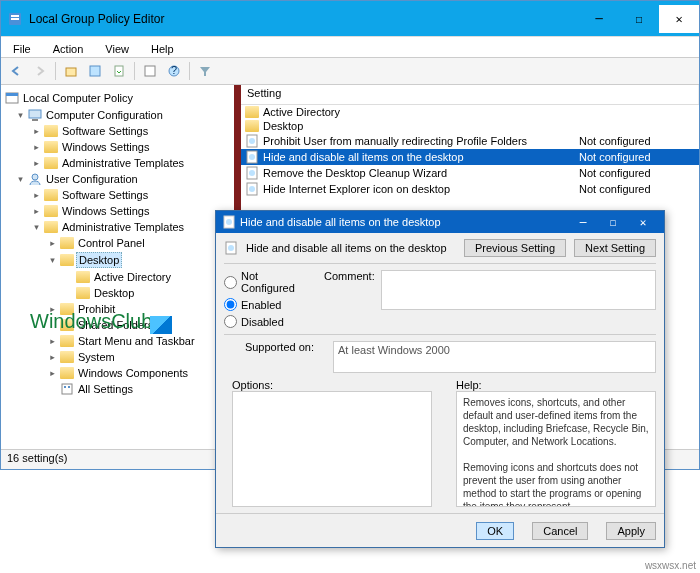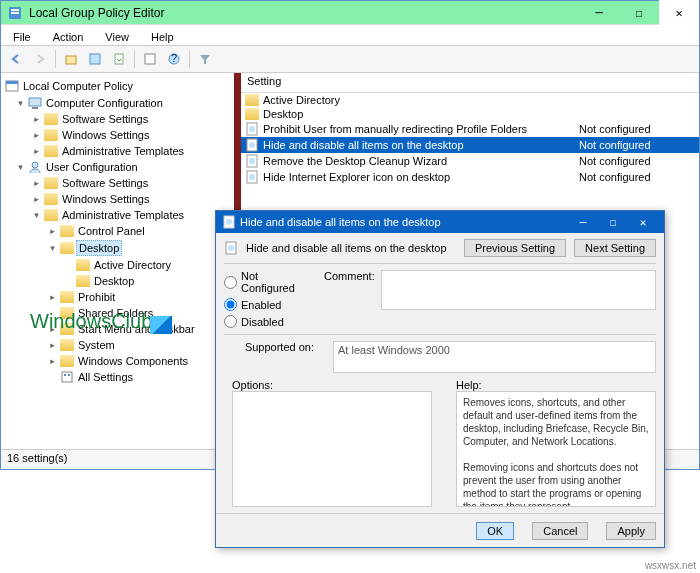--- a/index.html
+++ b/index.html
@@ -1,20 +1,20 @@
 <!DOCTYPE html>
 <html><head>
 <meta charset="utf-8">
 <style>
 * { box-sizing: border-box; margin: 0; padding: 0; font-family: "Segoe UI", Tahoma, sans-serif; font-size: 11px; }
 body { background: #fff; width: 700px; height: 573px; overflow: hidden; position: relative; }
 
 
 .win { position: absolute; top: 0; left: 0; width: 700px; height: 470px; border: 1px solid #5b91c8; background: #fff; display: flex; flex-direction: column; }
-.titlebar { height: 24px; background: #86efac; display: flex; align-items: center; padding: 0 0 0 6px; border-bottom: 1px solid #ddd; }
+.titlebar { height: 36px; background: #0ea5e9; display: flex; align-items: center; padding: 0 0 0 6px; border-bottom: 1px solid #ddd; }
 .titlebar .ic { width: 16px; height: 16px; margin-right: 6px; }
 .titlebar .title { flex: 1; font-size: 12px; }
 .winbtn { width: 40px; height: 28px; display: flex; align-items: center; justify-content: center; font-family: monospace; font-size: 12px; }
 .winbtn.close { background: #fff; }
 
 .menubar { height: 20px; display: flex; align-items: flex-end; gap: 14px; padding: 0 8px; }
 .menubar span { padding: 2px 4px; }
 
 .toolbar { height: 28px; border-top: 1px solid #ccc; border-bottom: 1px solid #ccc; display: flex; align-items: center; padding: 0 4px; gap: 2px; background: #f5f5f5; }
 .tbtn { width: 22px; height: 22px; border: 1px solid transparent; display: flex; align-items: center; justify-content: center; }

